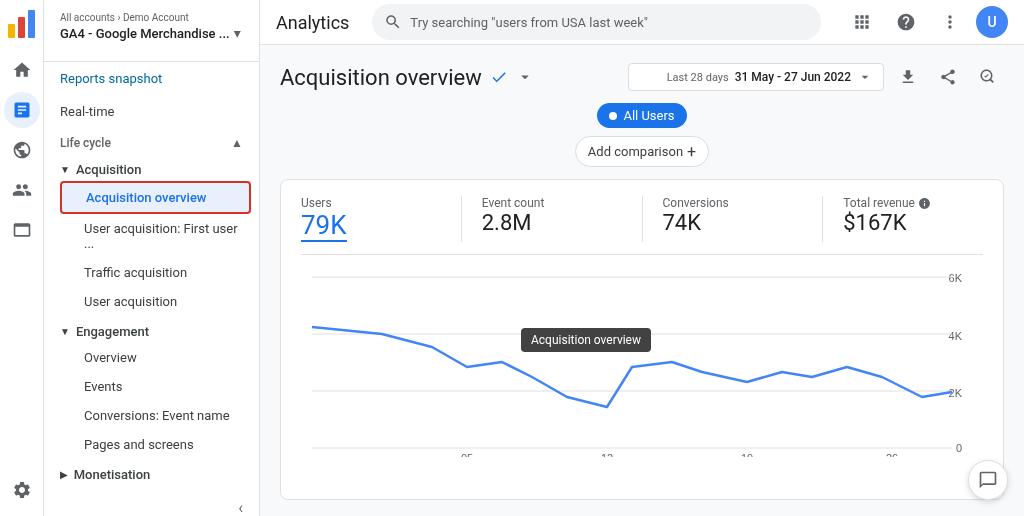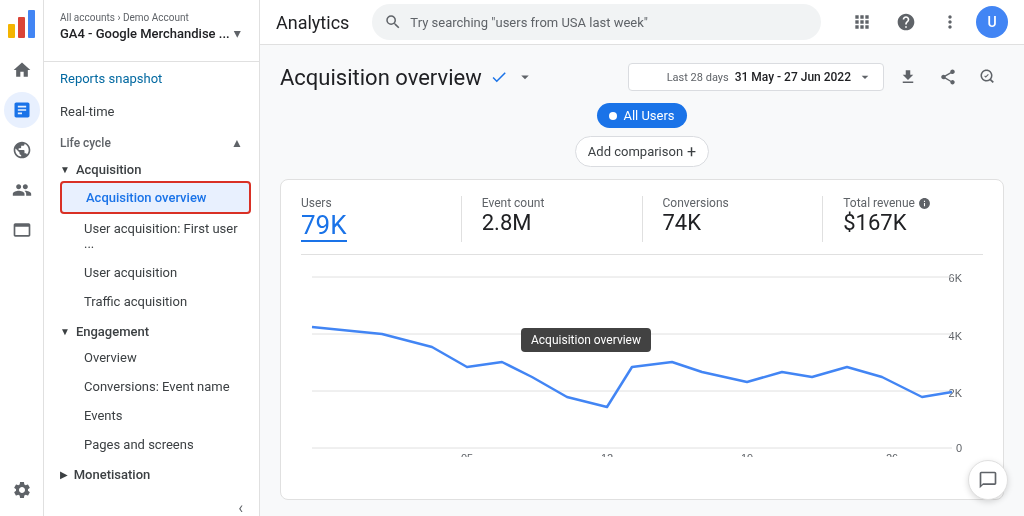--- a/index.html
+++ b/index.html
@@ -274,41 +274,41 @@
       </span>
     </div>
 
     <div class="sidebar-sub-item active">
       <span>Acquisition overview</span>
     </div>
     <div class="sidebar-sub-item">
       <span>User acquisition: First user ...</span>
     </div>
     <div class="sidebar-sub-item">
+      <span>Traffic acquisition</span>
+    </div>
+    <div class="sidebar-sub-item">
       <span>User acquisition</span>
-    </div>
-    <div class="sidebar-sub-item">
-      <span>Traffic acquisition</span>
     </div>
 
     <div class="sidebar-section-header" style="font-size:13px;color:#3c4043;font-weight:500;padding-left:8px;">
       <span style="display:flex;align-items:center;gap:6px;">
         <span style="font-size:10px;">▼</span>
         <span>Engagement</span>
       </span>
     </div>
 
     <div class="sidebar-sub-item">
       <span>Overview</span>
     </div>
     <div class="sidebar-sub-item">
+      <span>Events</span>
+    </div>
+    <div class="sidebar-sub-item">
       <span>Conversions: Event name</span>
-    </div>
-    <div class="sidebar-sub-item">
-      <span>Events</span>
     </div>
     <div class="sidebar-sub-item">
       <span>Pages and screens</span>
     </div>
   </div>
 
   <div class="sidebar-section-header" style="font-size:13px;color:#3c4043;font-weight:500;">
     <span style="display:flex;align-items:center;gap:6px;">
       <span style="font-size:10px;">▶</span>
       <span>Monetisation</span>

